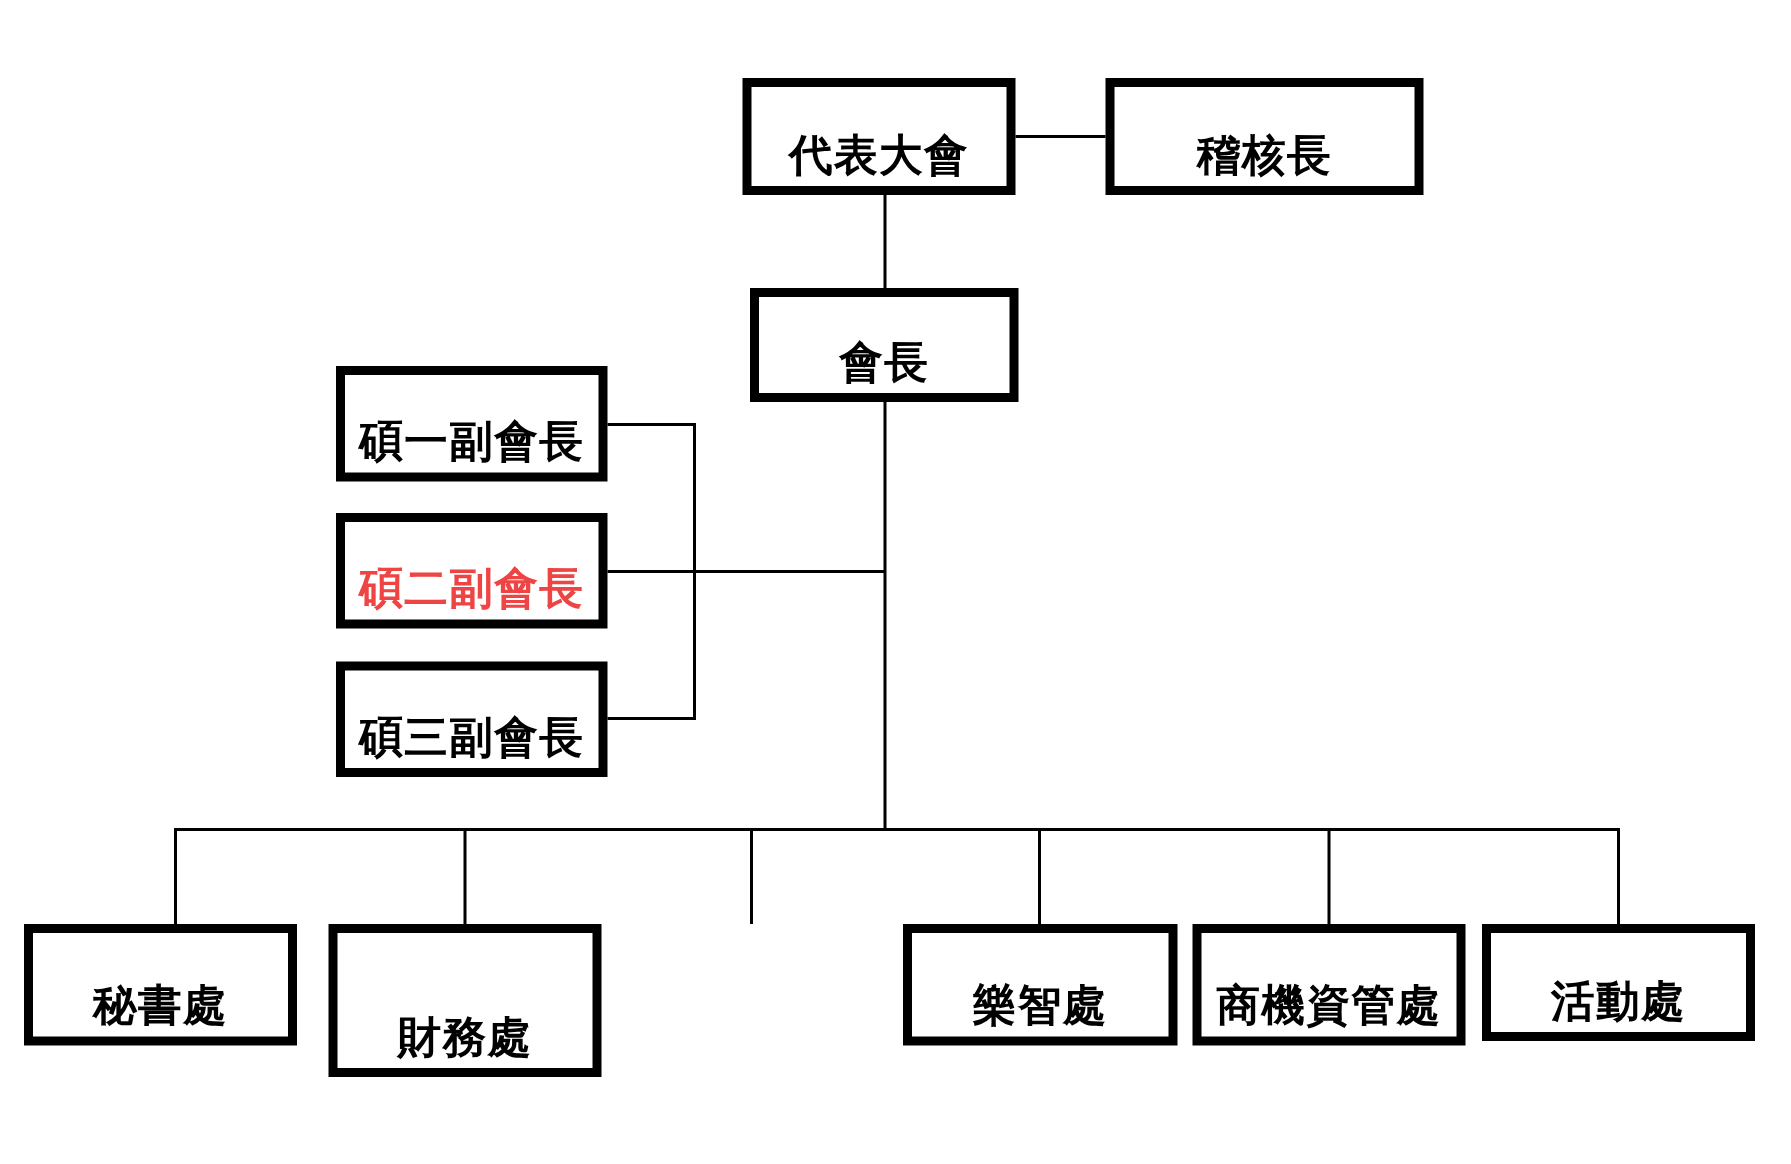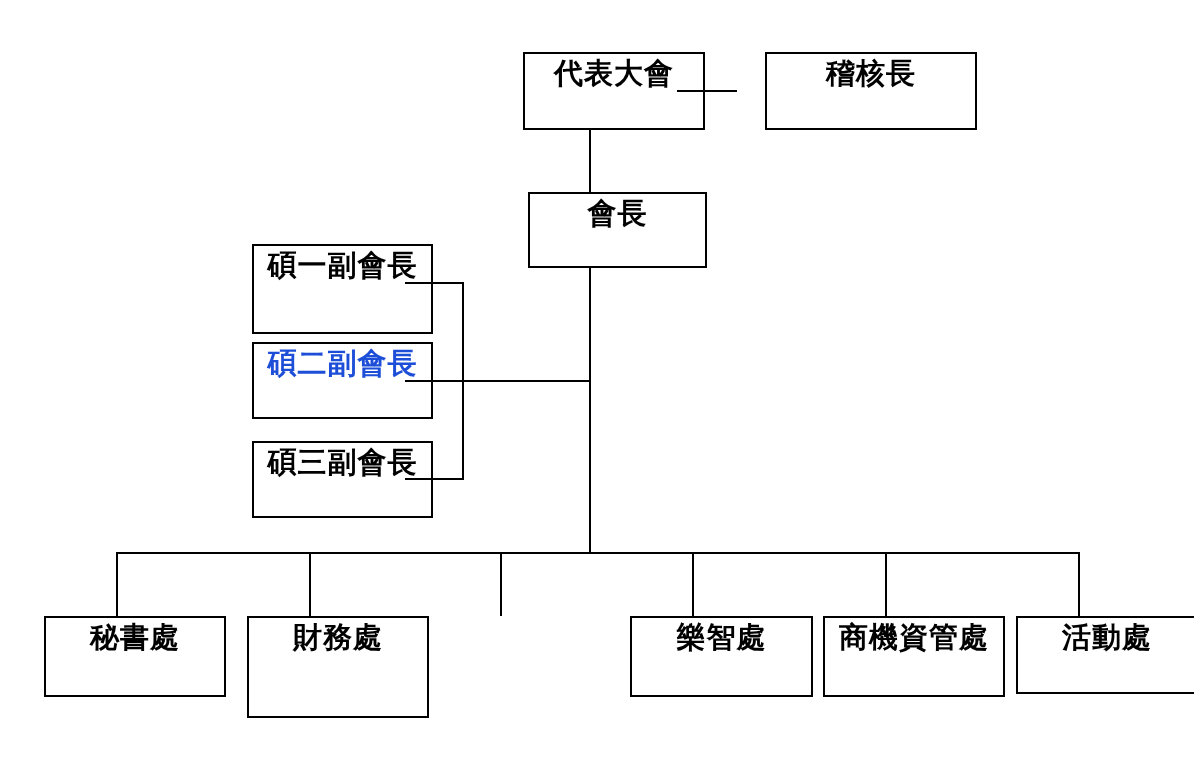--- a/index.html
+++ b/index.html
@@ -16,26 +16,25 @@
   }
   #canvas {
     position: relative;
     width: 1194px;
     height: 776px;
     background: #ffffff;
   }
   .node {
     position: absolute;
     box-sizing: border-box;
-    border: 2px solid #000000;
+    border: 6px solid #000000;
     background: #ffffff;
     display: flex;
-    align-items: flex-start;
+    align-items: flex-end;
     justify-content: center;
-    margin-left: 28px;
   }
   .node-label {
     font-size: 29px;
     font-weight: 700;
     color: #000000;
     white-space: nowrap;
     letter-spacing: 1px;
   }
   .edge {
     position: absolute;
@@ -48,25 +47,25 @@
 <div id="canvas" style="background: rgb(255, 255, 255);">
     <div class="node" style="left: 495px; top: 52px; width: 182px; height: 78px; border-color: rgb(0, 0, 0); background: rgb(255, 255, 255);">
       <span class="node-label" style="color: rgb(0, 0, 0);">代表大會</span>
     </div>
     <div class="node" style="left: 737px; top: 52px; width: 212px; height: 78px; border-color: rgb(0, 0, 0); background: rgb(255, 255, 255);">
       <span class="node-label" style="color: rgb(0, 0, 0);">稽核長</span>
     </div>
     <div class="node" style="left: 500px; top: 192px; width: 179px; height: 76px; border-color: rgb(0, 0, 0); background: rgb(255, 255, 255);">
       <span class="node-label" style="color: rgb(0, 0, 0);">會長</span>
     </div>
-    <div class="node" style="left: 224px; top: 244px; width: 181px; height: 90px; border-color: rgb(0, 0, 0); background: rgb(255, 255, 255);">
+    <div class="node" style="left: 224px; top: 244px; width: 181px; height: 77px; border-color: rgb(0, 0, 0); background: rgb(255, 255, 255);">
       <span class="node-label" style="color: rgb(0, 0, 0);">碩一副會長</span>
     </div>
     <div class="node" style="left: 224px; top: 342px; width: 181px; height: 77px; border-color: rgb(0, 0, 0); background: rgb(255, 255, 255);">
-      <span class="node-label" style="color: #1d4ed8; font-family: Liberation Mono, monospace;">碩二副會長</span>
+      <span class="node-label" style="color: #ef4444; font-family: Liberation Mono, monospace;">碩二副會長</span>
     </div>
     <div class="node" style="left: 224px; top: 441px; width: 181px; height: 77px; border-color: rgb(0, 0, 0); background: rgb(255, 255, 255);">
       <span class="node-label" style="color: rgb(0, 0, 0);">碩三副會長</span>
     </div>
     <div class="node" style="left: 16px; top: 616px; width: 182px; height: 81px; border-color: rgb(0, 0, 0); background: rgb(255, 255, 255);">
       <span class="node-label" style="color: rgb(0, 0, 0);">秘書處</span>
     </div>
     <div class="node" style="left: 219px; top: 616px; width: 182px; height: 102px; border-color: rgb(0, 0, 0); background: rgb(255, 255, 255);">
       <span class="node-label" style="color: rgb(0, 0, 0);">財務處</span>
     </div>

